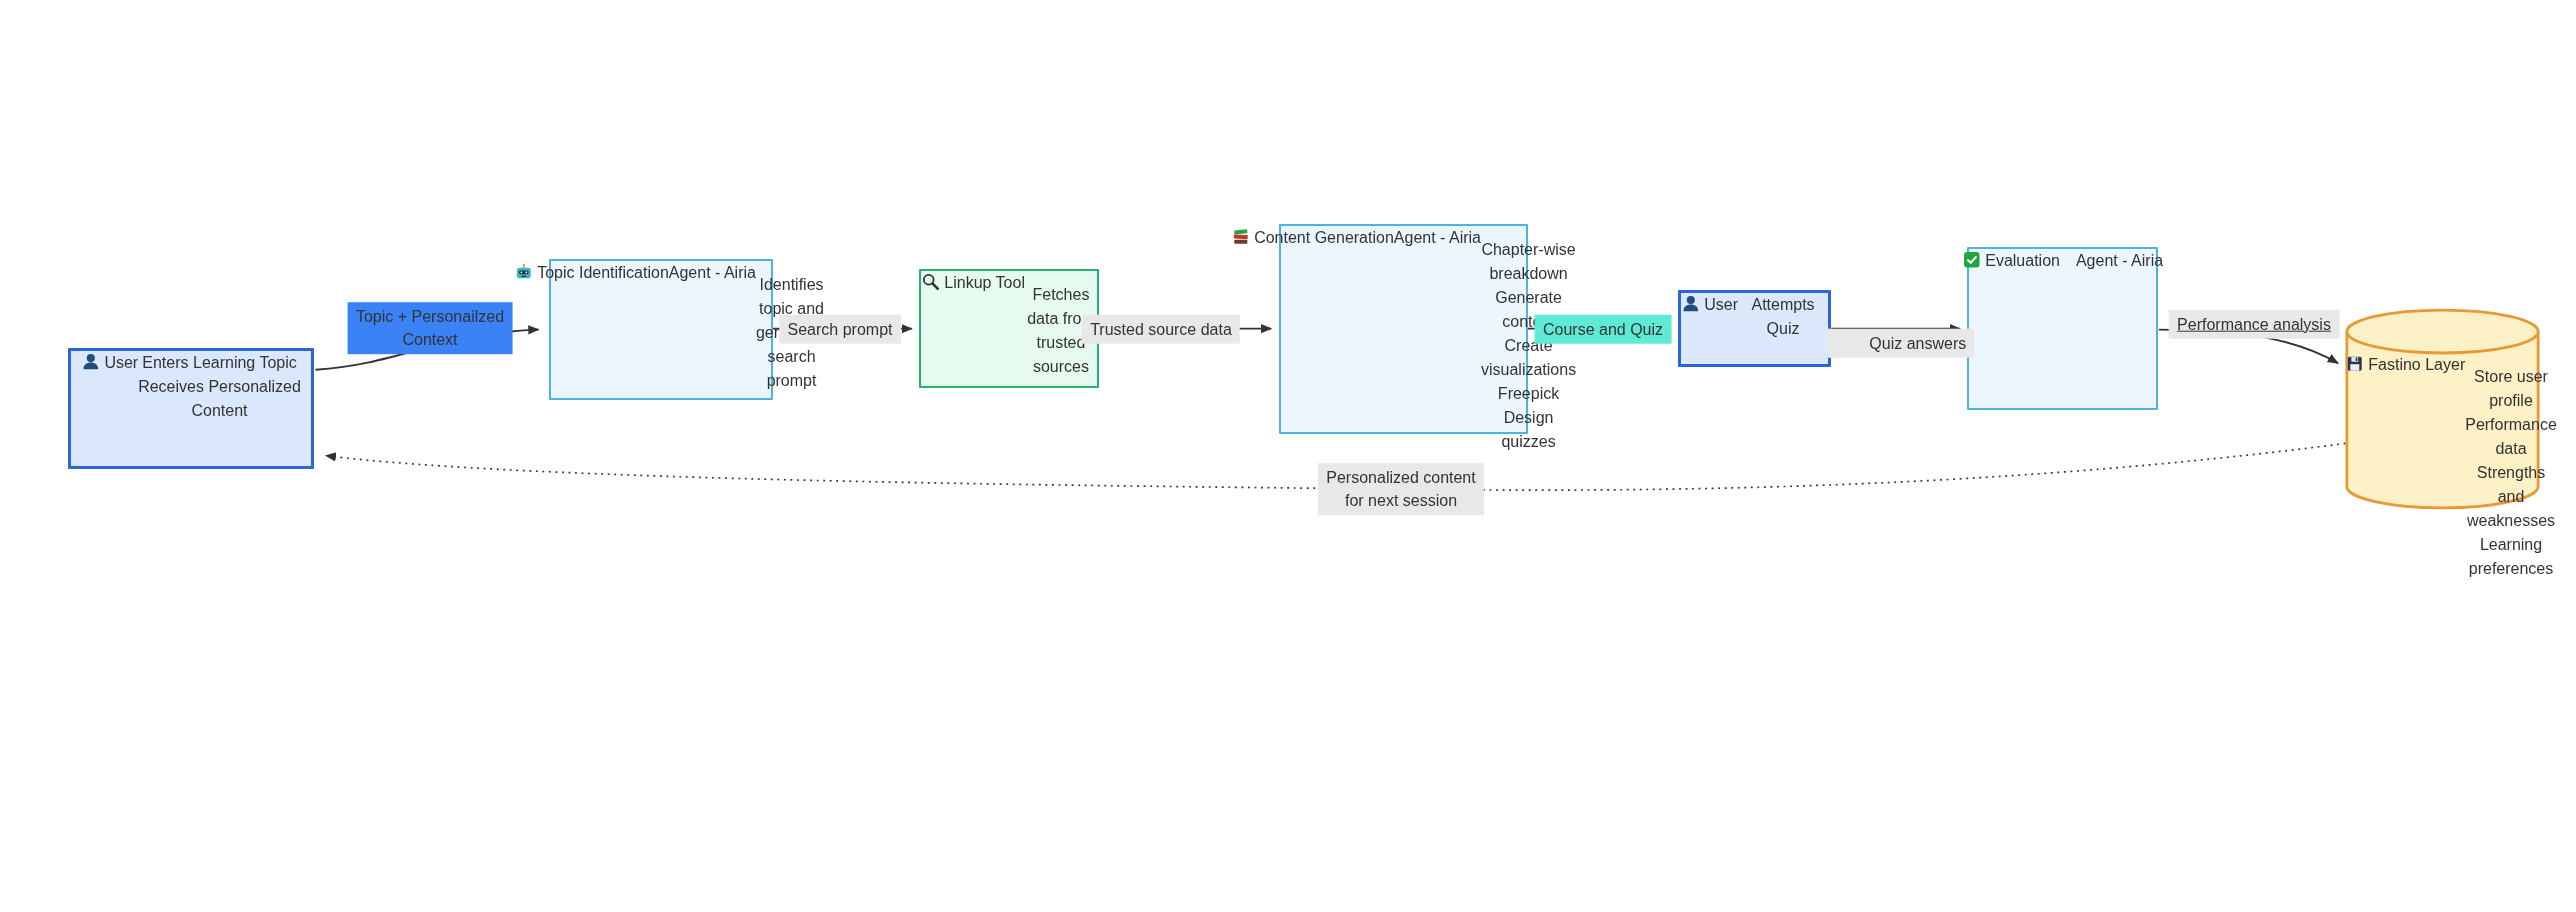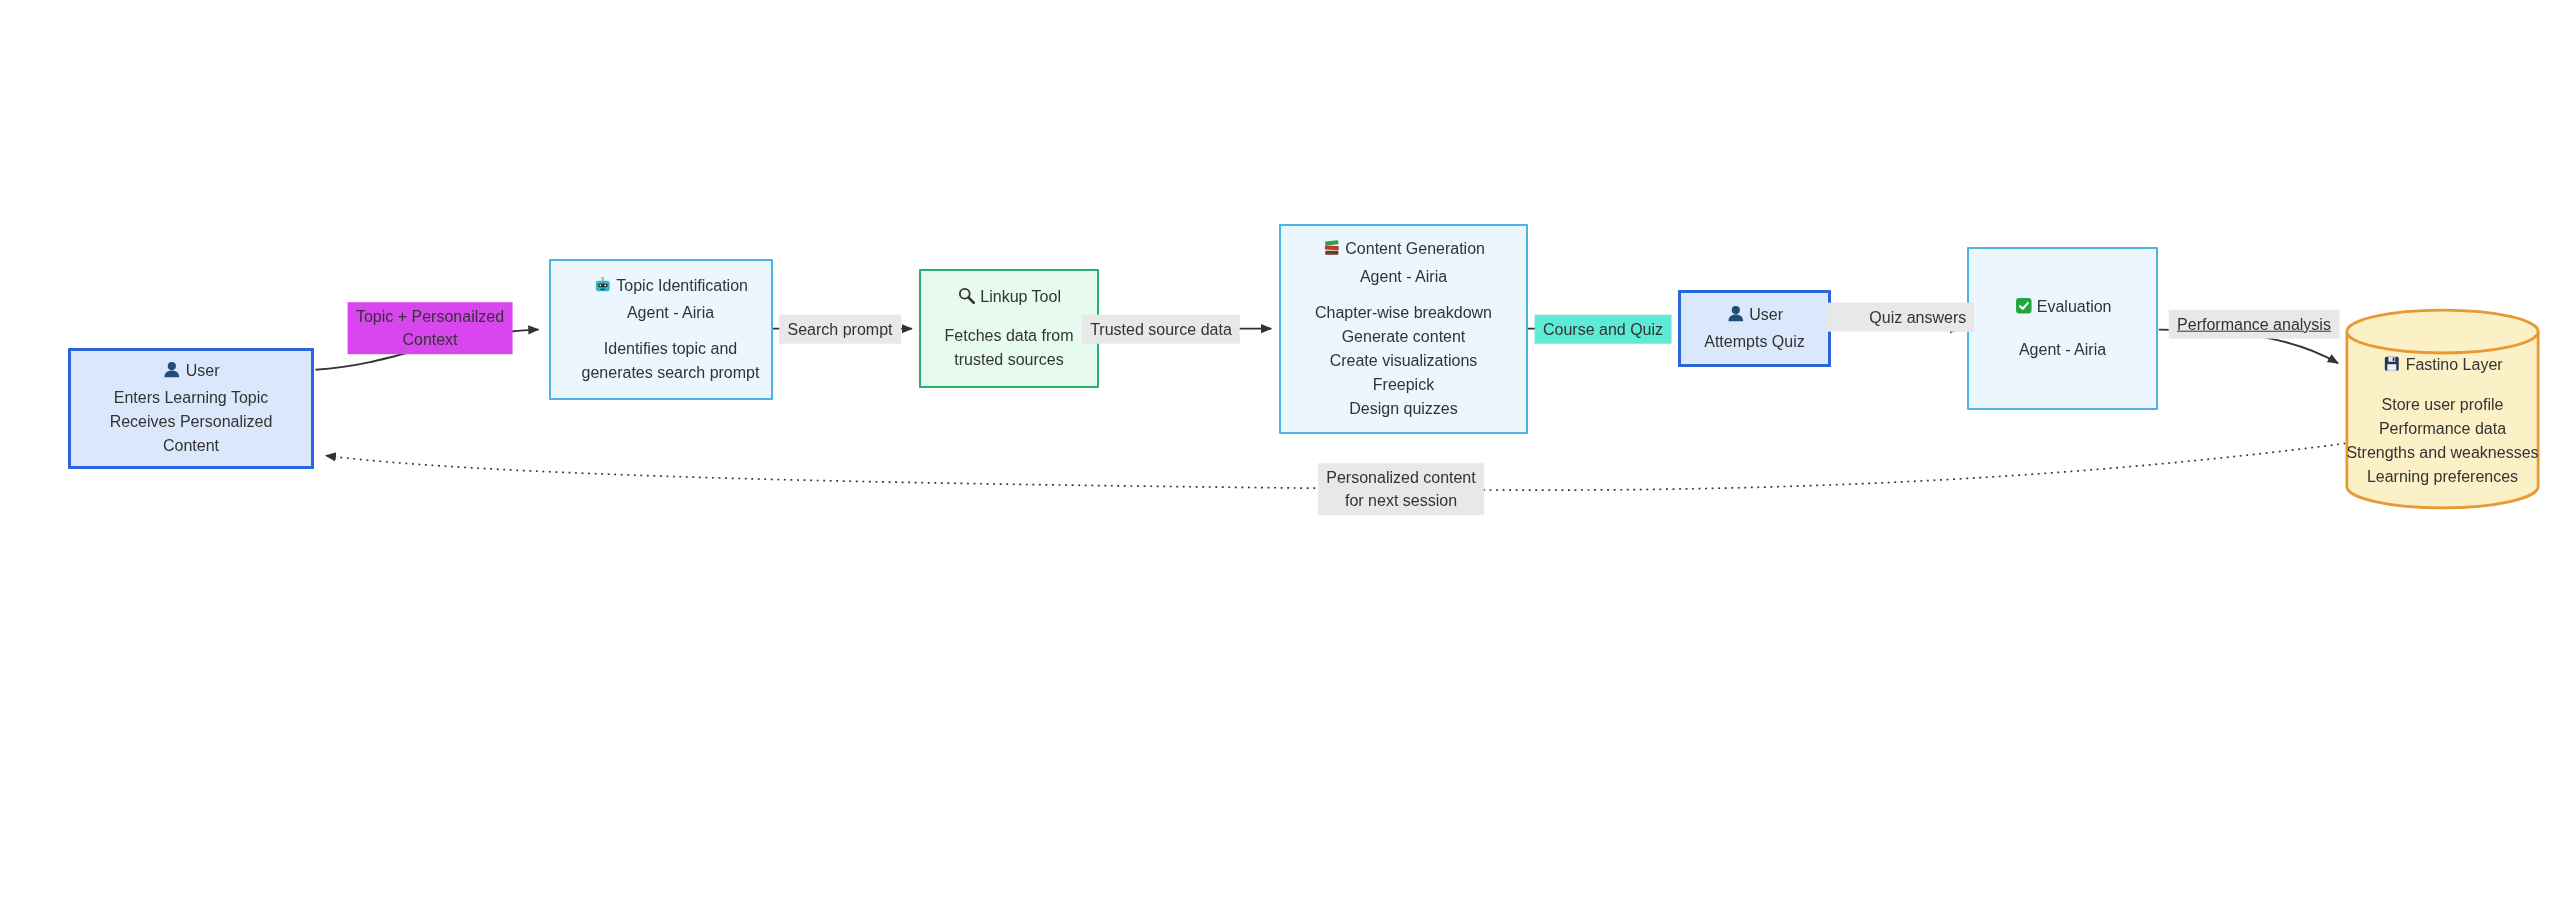--- a/index.html
+++ b/index.html
@@ -3,21 +3,21 @@
 <meta charset="utf-8">
 <style>
   html,body{margin:0;padding:0;overflow:hidden;}
   body{
     width:2576px;height:913px;position:relative;background:#ffffff;
     font-family:"Liberation Sans",sans-serif;font-size:16px;color:#333333;
   }
   #edges{position:absolute;left:0;top:0;width:2576px;height:913px;}
   .node{
     position:absolute;box-sizing:border-box;
-    display:flex;flex-direction:column;justify-content:center;
+    display:flex;flex-direction:row;justify-content:center;
     text-align:center;line-height:24px;
     border-style:solid;border-width:2.8px;border-radius:0.9px;
   }
   .node.thick{border-width:3.7px;}
   .node.cyl{border:none;background:transparent;justify-content:flex-start;padding-top:45px;}
   .cylbg{position:absolute;left:0;top:0;width:100%;height:100%;}
   .cyl .ntitle,.cyl .nbody{position:relative;}
   .ntitle,.nsub{white-space:nowrap;}
   .nbody{margin-top:0;}
   .nbody.gap{margin-top:12px;}
@@ -133,34 +133,34 @@
           <rect x="6.5" y="12.5" width="11" height="8" fill="#e9eef5"></rect>
         </svg></span><span>Fastino Layer</span></div>
   <div class="nbody gap">
     <div>Store user profile</div>
     <div>Performance data</div>
     <div>Strengths and weaknesses</div>
     <div>Learning preferences</div>
   </div>
 </div>
 
-<div class="elabel" style="left: 430px; top: 328px; background: #d946ef;">
+<div class="elabel" style="left: 430px; top: 328px; background: #3b82f6;">
   <div>Topic + Personailzed</div>
   <div>Context</div>
 </div>
 <div class="elabel" style="left: 840px; top: 329px; background: rgb(232, 232, 232);">
   <div>Search prompt</div>
 </div>
 <div class="elabel" style="left: 1161px; top: 329px; background: rgb(232, 232, 232);">
   <div>Trusted source data</div>
 </div>
 <div class="elabel" style="left: 1603px; top: 329px; background: #5eead4;">
   <div>Course and Quiz</div>
 </div>
-<div class="elabel" style="left: 1901px; top: 317px; background: rgb(232, 232, 232); padding-left: 42px;">
+<div class="elabel" style="left: 1901px; top: 343px; background: rgb(232, 232, 232); padding-left: 42px;">
   <div>Quiz answers</div>
 </div>
 <div class="elabel" style="left: 2254px; top: 324px; background: rgb(232, 232, 232); text-decoration: underline;">
   <div>Performance analysis</div>
 </div>
 <div class="elabel" style="left: 1401px; top: 489px; background: rgb(232, 232, 232);">
   <div>Personalized content</div>
   <div>for next session</div>
 </div>
 

